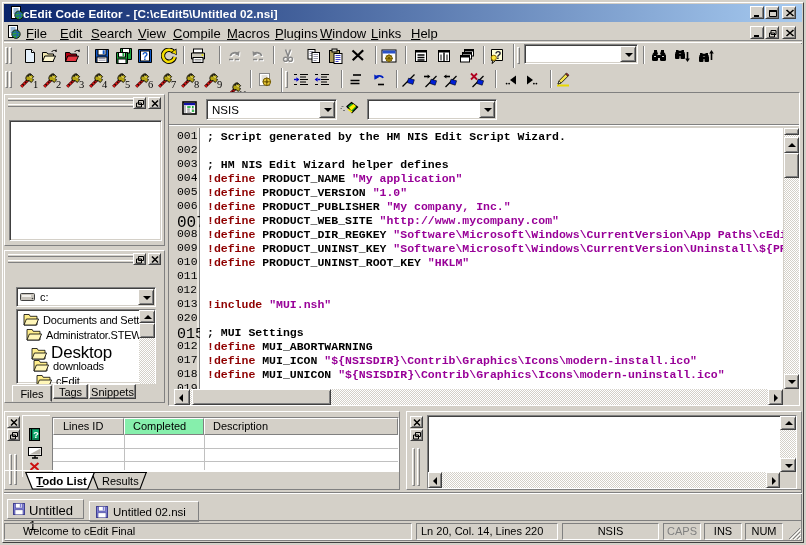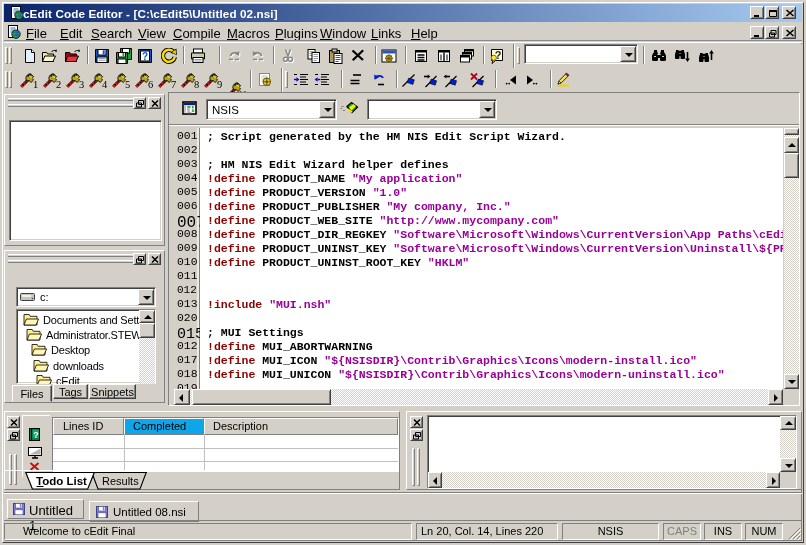--- a/index.html
+++ b/index.html
@@ -489,21 +489,21 @@
               <path d="M1 12V1.5h5.2l1 1.8H14V12z" fill="#ffee8c" stroke="#000" stroke-width=".8"></path>
               <path d="M1 12l2.4-6h12.2L13 12z" fill="#fff6b8" stroke="#000" stroke-width=".8"></path>
             </svg> <span style="font-size:11px;letter-spacing:-0.2px">Documents and Settings</span></div>
           <div style="position:absolute;left:9px;top:18.2px;white-space:nowrap"><svg width="17" height="13" viewBox="0 0 17 13" style="vertical-align:-2px">
               <path d="M1 12V1.5h5.2l1 1.8H14V12z" fill="#ffee8c" stroke="#000" stroke-width=".8"></path>
               <path d="M1 12l2.4-6h12.2L13 12z" fill="#fff6b8" stroke="#000" stroke-width=".8"></path>
             </svg> <span style="font-size:11px;letter-spacing:-0.2px">Administrator.STEW</span></div>
           <div style="position:absolute;left:14px;top:33.4px;white-space:nowrap"><svg width="17" height="13" viewBox="0 0 17 13" style="vertical-align:-2px">
               <path d="M1 12V1.5h5.2l1 1.8H14V12z" fill="#ffee8c" stroke="#000" stroke-width=".8"></path>
               <path d="M1 12l2.4-6h12.2L13 12z" fill="#fff6b8" stroke="#000" stroke-width=".8"></path>
-            </svg> <span style="font-size:11px;letter-spacing:-0.2px">Desktop</span></div>
+            </svg> <span style="font-size:17px;letter-spacing:-0.2px">Desktop</span></div>
           <div style="position:absolute;left:16px;top:48.599999999999994px;white-space:nowrap"><svg width="17" height="13" viewBox="0 0 17 13" style="vertical-align:-2px">
               <path d="M1 12V1.5h5.2l1 1.8H14V12z" fill="#ffee8c" stroke="#000" stroke-width=".8"></path>
               <path d="M1 12l2.4-6h12.2L13 12z" fill="#fff6b8" stroke="#000" stroke-width=".8"></path>
             </svg> <span style="font-size:11px;letter-spacing:-0.2px">downloads</span></div>
           <div style="position:absolute;left:19px;top:63.8px;white-space:nowrap"><svg width="17" height="13" viewBox="0 0 17 13" style="vertical-align:-2px">
               <path d="M1 12V1.5h5.2l1 1.8H14V12z" fill="#ffee8c" stroke="#000" stroke-width=".8"></path>
               <path d="M1 12l2.4-6h12.2L13 12z" fill="#fff6b8" stroke="#000" stroke-width=".8"></path>
             </svg> <span style="font-size:11px;letter-spacing:-0.2px">cEdit</span></div>
         </div>
       <div class="abs sbtrack" style="left:122px;top:0;width:16px;height:74px">
@@ -642,21 +642,21 @@
           <path d="M2.5 8.5l11-6v6z" fill="#b8b4ac"></path>
           <path d="M5 12h6M8 9.5V12" stroke="#000" stroke-width="1.3"></path>
         </svg>
       <svg class="abs" style="left:6px;top:45px" width="11" height="11" viewBox="0 0 11 11">
           <path d="M1.5 2l8 7M9.5 2l-8 7" stroke="#cc1010" stroke-width="2"></path>
         </svg>
     </div>
 
     <div class="abs sunkthin white" style="left:47px;top:5px;width:347px;height:55px">
       <div class="abs" style="left:0;top:0;width:71px;height:17px;background:#d4d0c8;border:1px solid;border-color:#fff #808080 #808080 #fff;padding:1px 0 0 9px">Lines ID</div>
-      <div class="abs" style="left:71px;top:0;width:80px;height:17px;background:#0ea5e9;border:1px solid;border-color:#fff #808080 #808080 #fff;padding:1px 0 0 8px">Completed</div>
+      <div class="abs" style="left:71px;top:0;width:80px;height:17px;background:#86efac;border:1px solid;border-color:#fff #808080 #808080 #fff;padding:1px 0 0 8px">Completed</div>
       <div class="abs" style="left:151px;top:0;width:194px;height:17px;background:#d4d0c8;border:1px solid;border-color:#fff #808080 #808080 #fff;padding:1px 0 0 8px">Description</div>
       <div class="abs" style="left:0;top:30px;width:345px;height:1px;background:#c0c0c0"></div>
       <div class="abs" style="left:0;top:43px;width:345px;height:1px;background:#c0c0c0"></div>
       <div class="abs" style="left:71px;top:17px;width:1px;height:36px;background:#c0c0c0"></div>
       <div class="abs" style="left:151px;top:17px;width:1px;height:36px;background:#c0c0c0"></div>
     </div>
 
     <div class="abs" style="left:0;top:58px;width:394px;height:20px;border-top:1px solid #fff;overflow:hidden">
       <svg class="abs" style="left:0;top:0" width="394" height="20">
         <path d="M86.8 1.5l6.2 16.5h42l6.2-16.5z" fill="#d4d0c8" stroke="#000" stroke-width="1.1"></path>
@@ -717,21 +717,21 @@
       </svg>
     <span class="abs" style="left:21px;top:3px;font-size:13px">Untitled 1</span>
   </div>
   <div class="abs raisedthin" style="left:85px;top:11px;width:110px;height:21px;background:#d4d0c8">
     <svg class="abs" style="left:6px;top:4px" width="12" height="12" viewBox="0 0 12 12">
         <rect x="0.5" y="0.5" width="11" height="11" fill="#8080d8" stroke="#404090"></rect>
         <rect x="2.5" y="0.5" width="7" height="4.5" fill="#fff" stroke="#404090" stroke-width=".6"></rect>
         <rect x="6.8" y="1" width="1.6" height="3.4" fill="#8080d8"></rect>
         <rect x="2" y="6.8" width="8" height="5" fill="#fff" stroke="#404090" stroke-width=".6"></rect>
       </svg>
-    <span class="abs" style="left:23px;top:4px;font-size:11.5px">Untitled 08.nsi</span>
+    <span class="abs" style="left:23px;top:4px;font-size:11.5px">Untitled 02.nsi</span>
   </div>
 </div>
 
 <div id="status" class="abs" style="left:4px;top:520px;width:798px;height:22px">
   <div class="abs groove" style="left:0;top:0;width:798px;height:1px;border-bottom:none"></div>
   <div class="abs sunkthin" style="left:0;top:3px;width:408px;height:17px;line-height:15px;padding-left:18px">Welcome to cEdit Final</div>
   <div class="abs sunkthin" style="left:412px;top:3px;width:142px;height:17px;line-height:15px;padding-left:4px">Ln 20, Col. 14, Lines 220</div>
   <div class="abs sunkthin" style="left:558px;top:3px;width:97px;height:17px;line-height:15px;text-align:center">NSIS</div>
   <div class="abs sunkthin" style="left:659px;top:3px;width:38px;height:17px;line-height:15px;text-align:center;color:#808080">CAPS</div>
   <div class="abs sunkthin" style="left:700px;top:3px;width:38px;height:17px;line-height:15px;text-align:center">INS</div>

